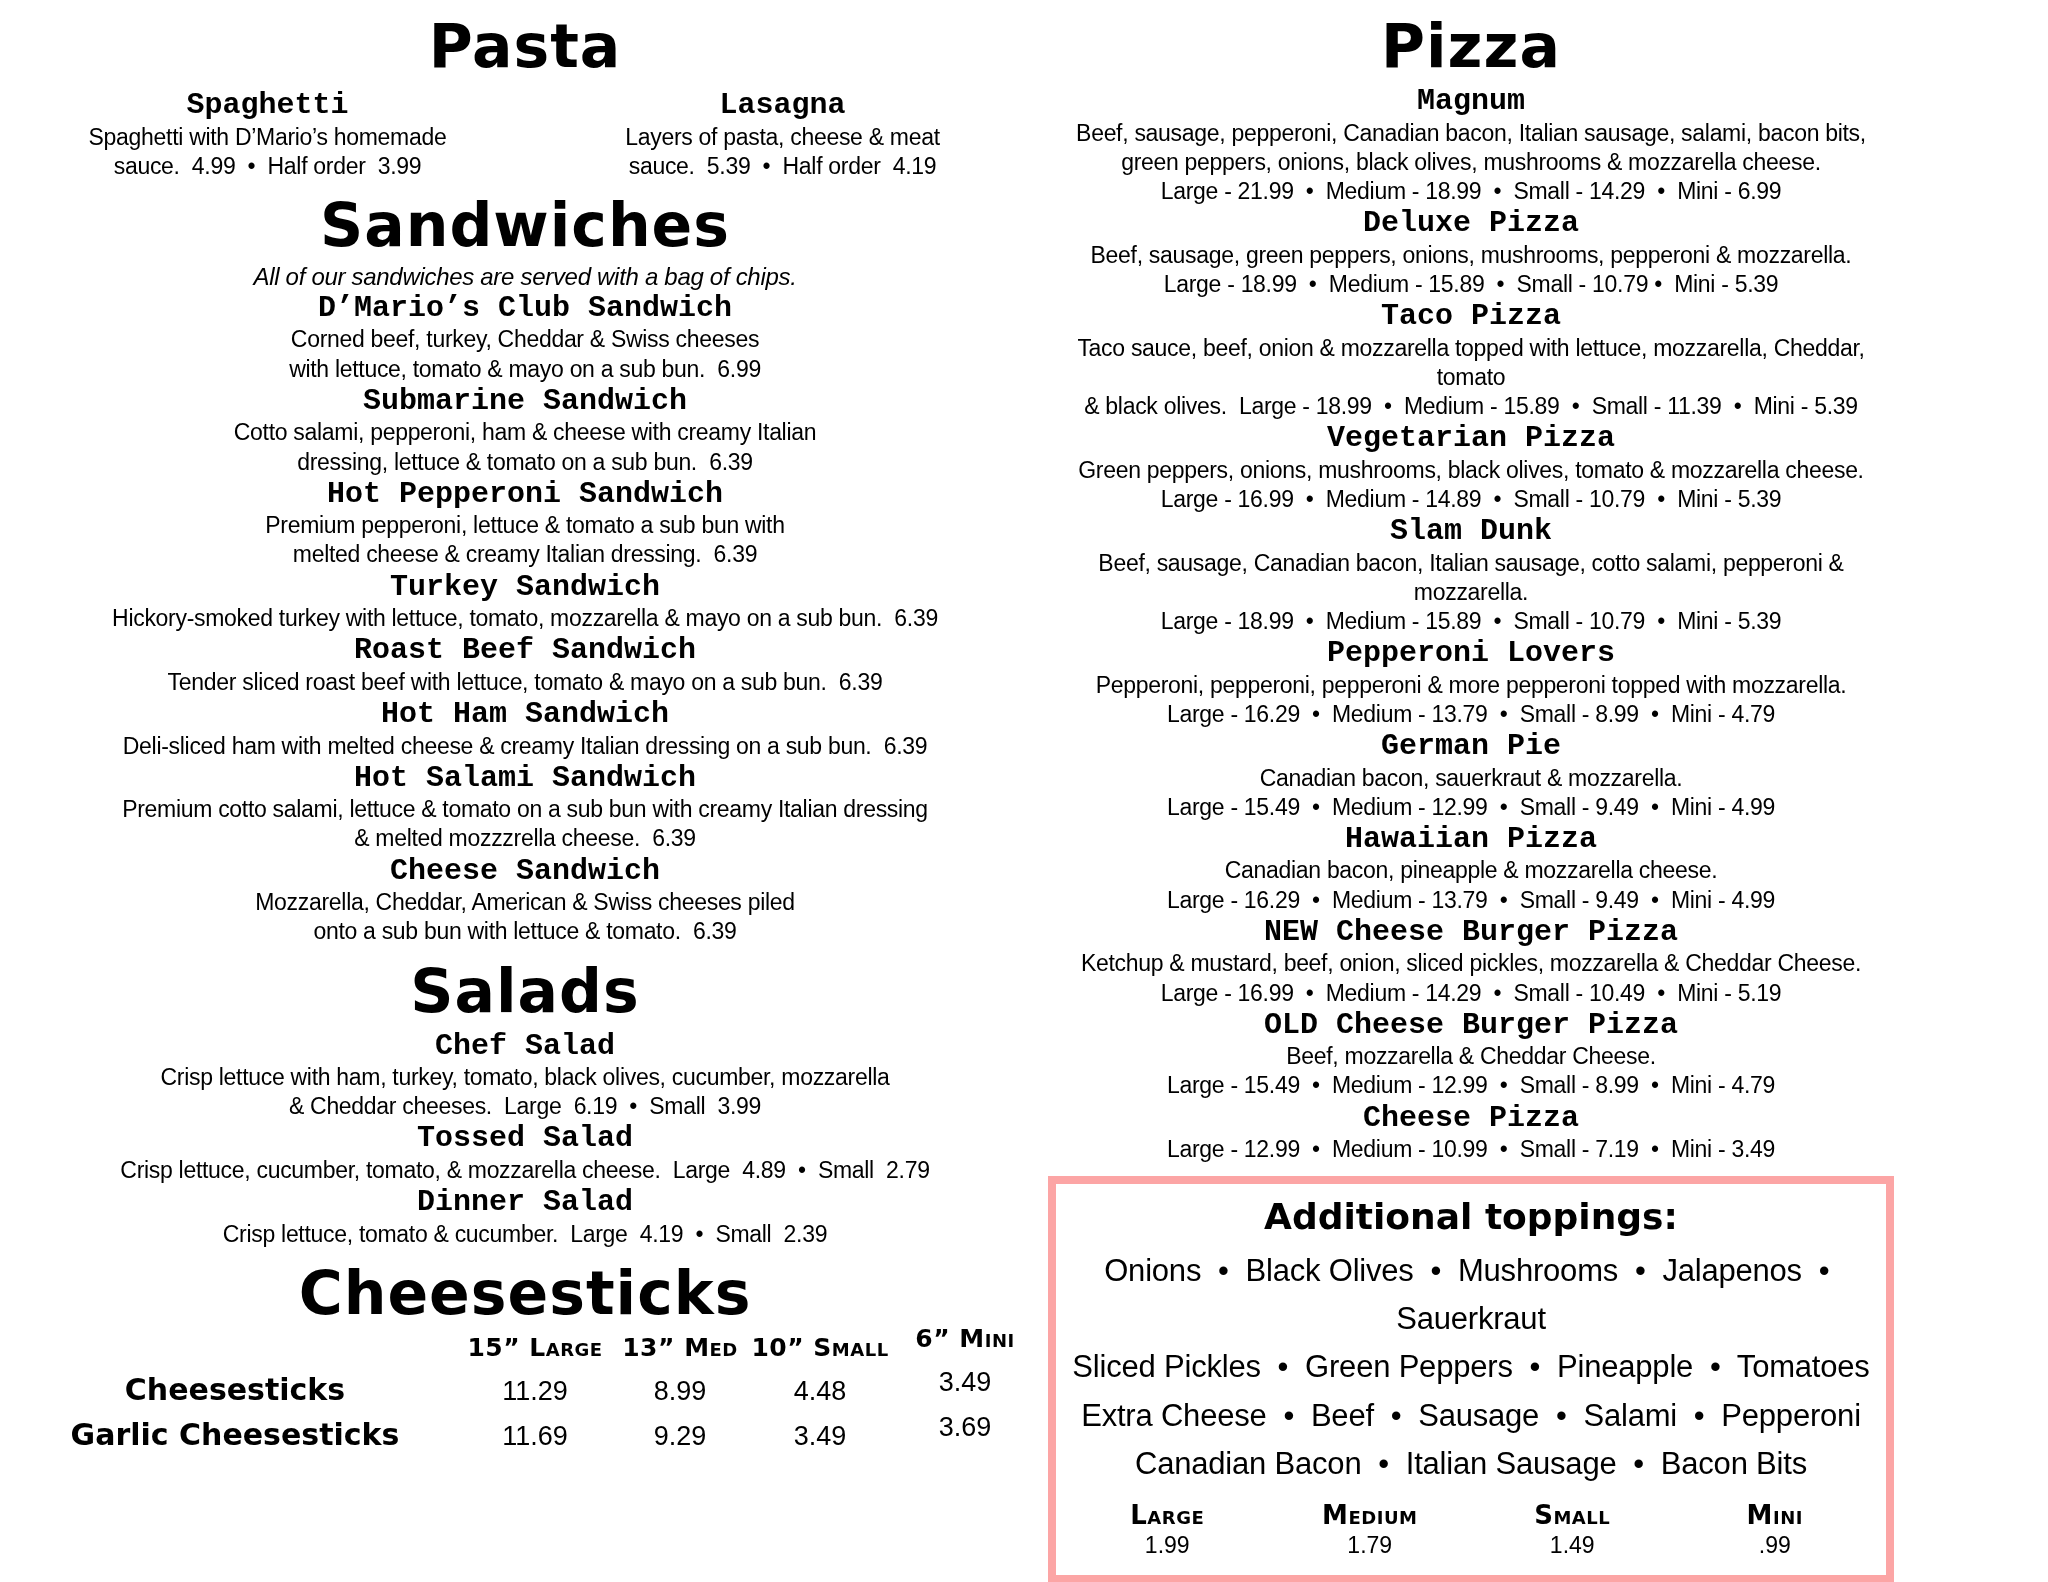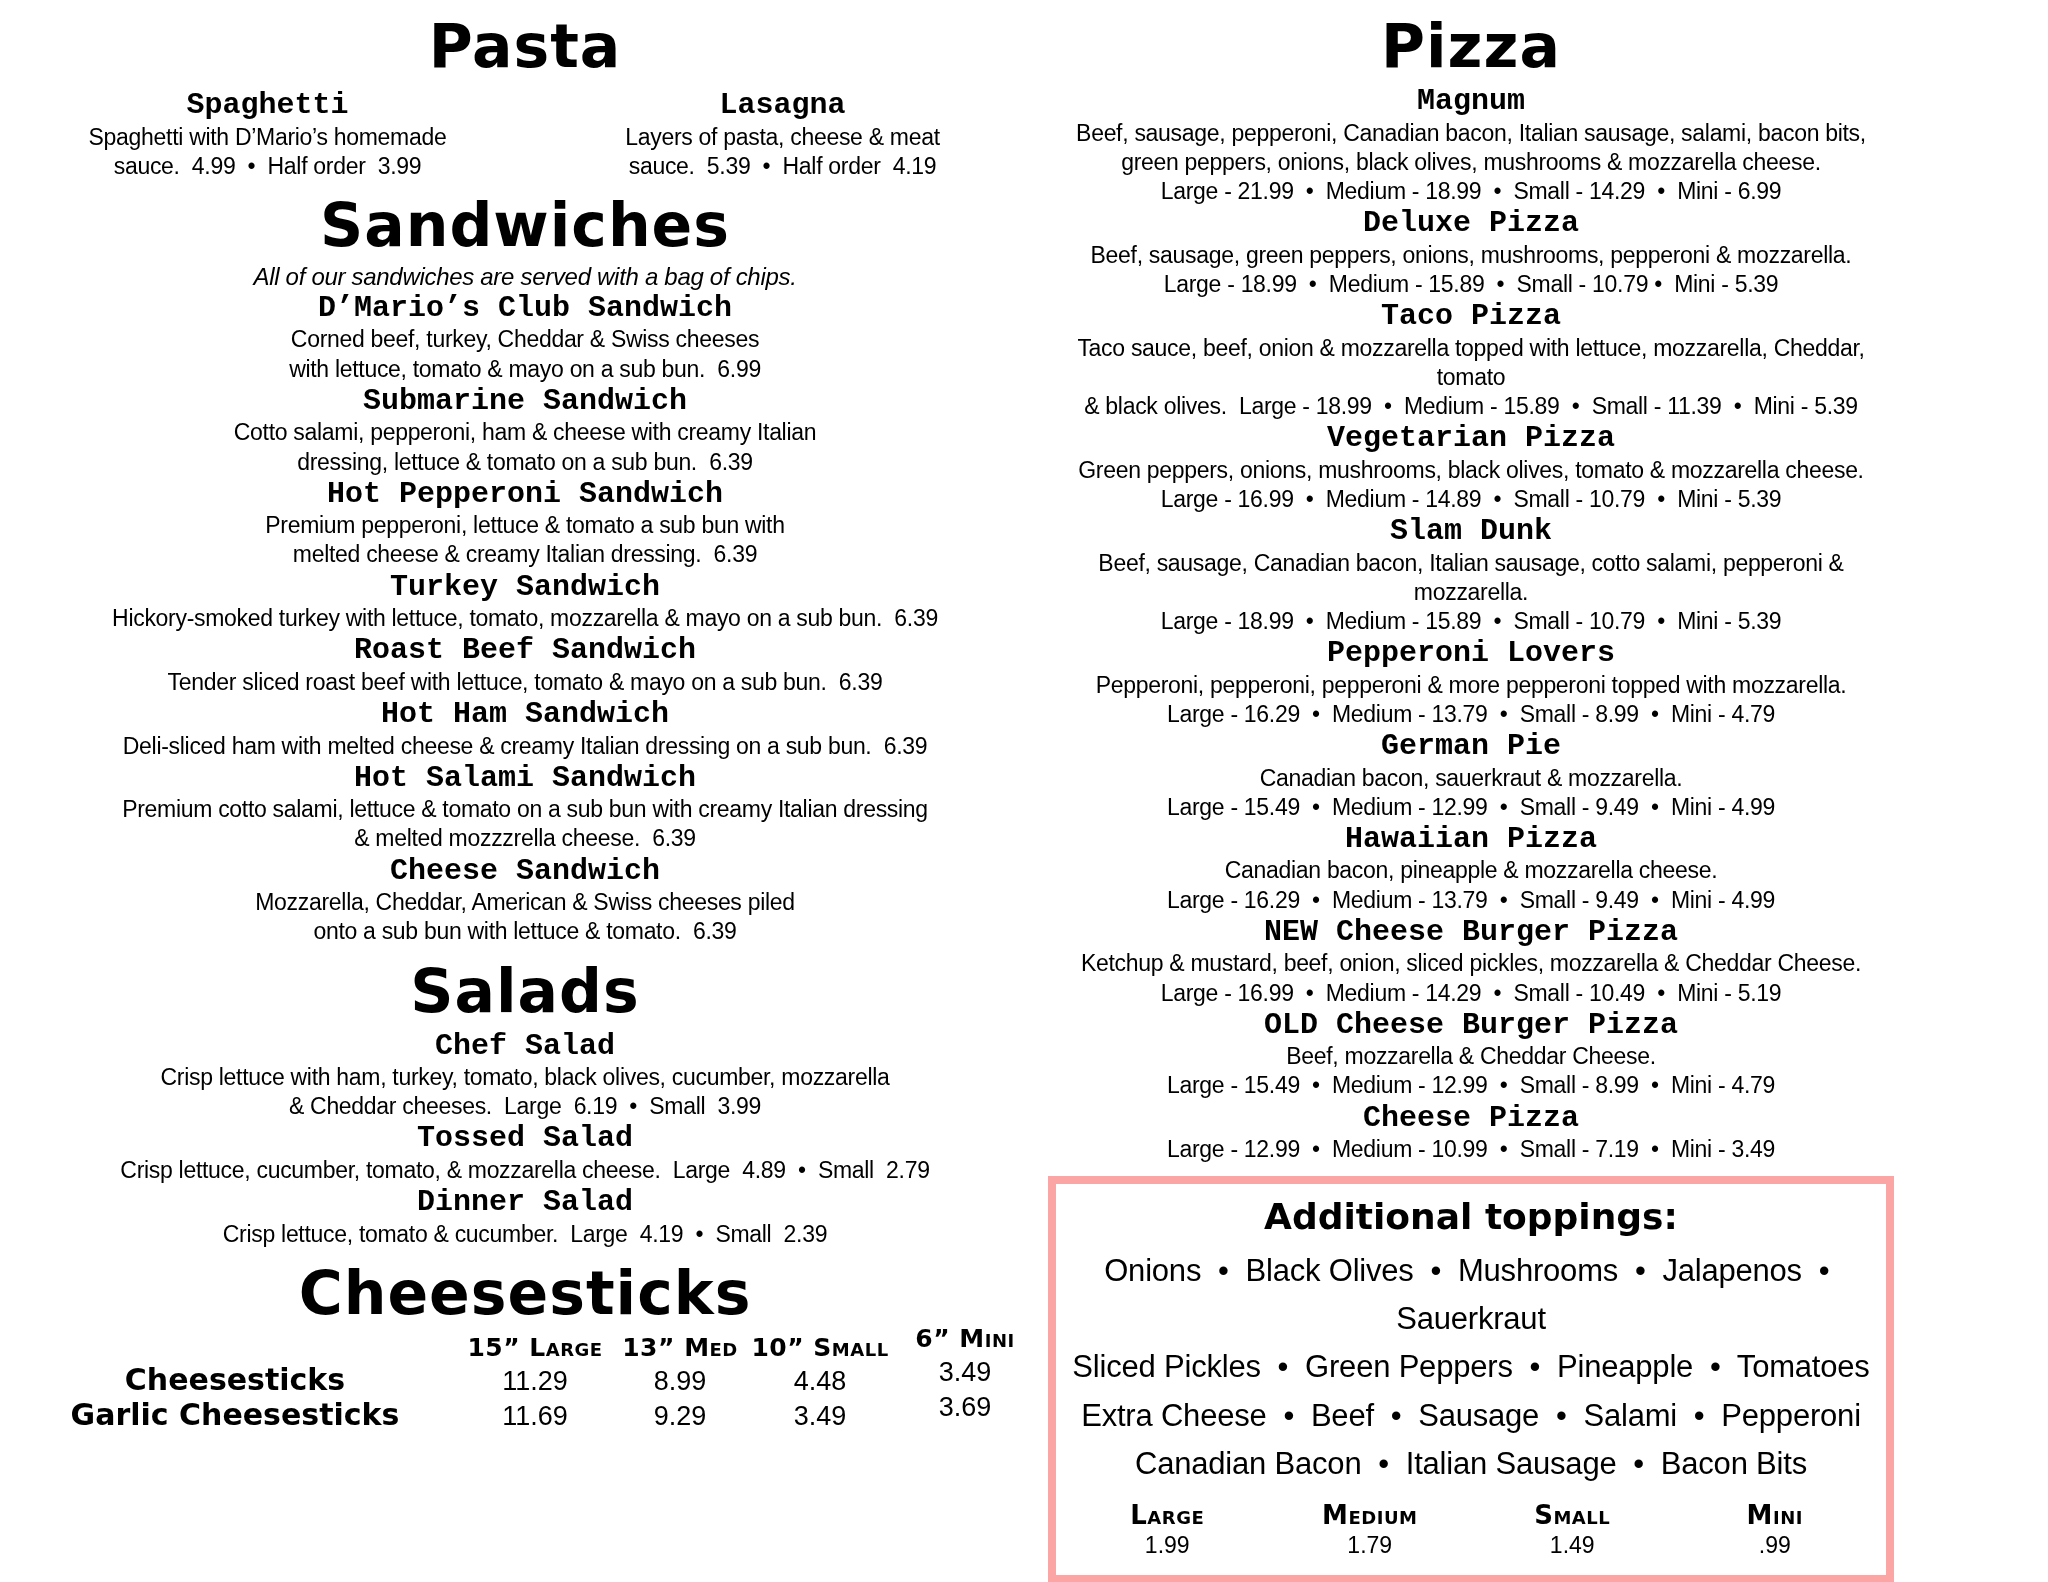--- a/index.html
+++ b/index.html
@@ -59,20 +59,21 @@
     display: grid;
     grid-template-columns: 1fr 1fr;
     margin-top: 2px;
   }
   .pasta-grid .item { margin-top: 4px; }
 
   
   .ct {
     display: grid;
     grid-template-columns: 450px 150px 140px 140px 150px;
+    row-gap: 10px;
     margin-top: 10px;
     align-items: baseline;
   }
   .ct-h {
     font-family: "DejaVu Sans", "Liberation Sans", sans-serif;
     font-size: 25px;
     font-weight: 700;
     font-variant: small-caps;
     letter-spacing: 0.5px;
   }

